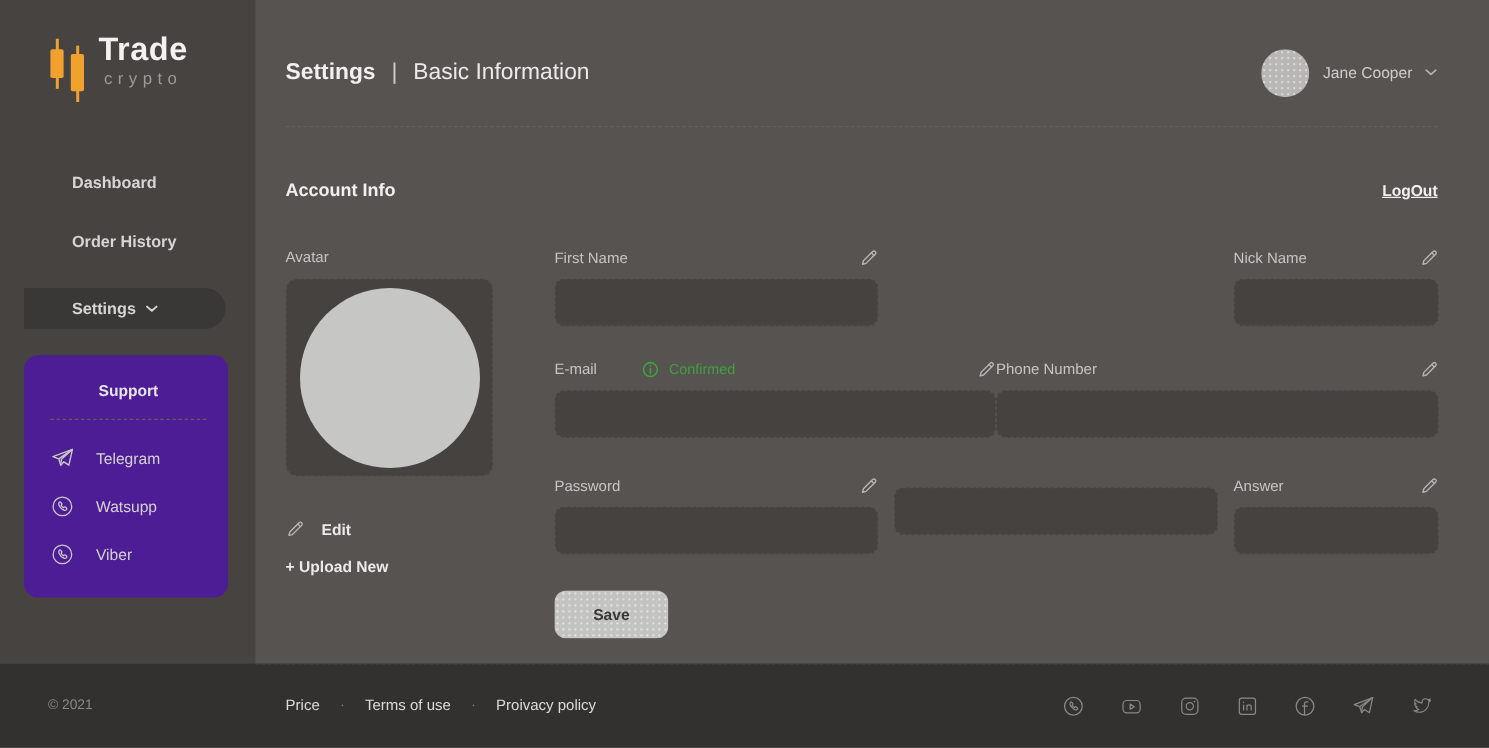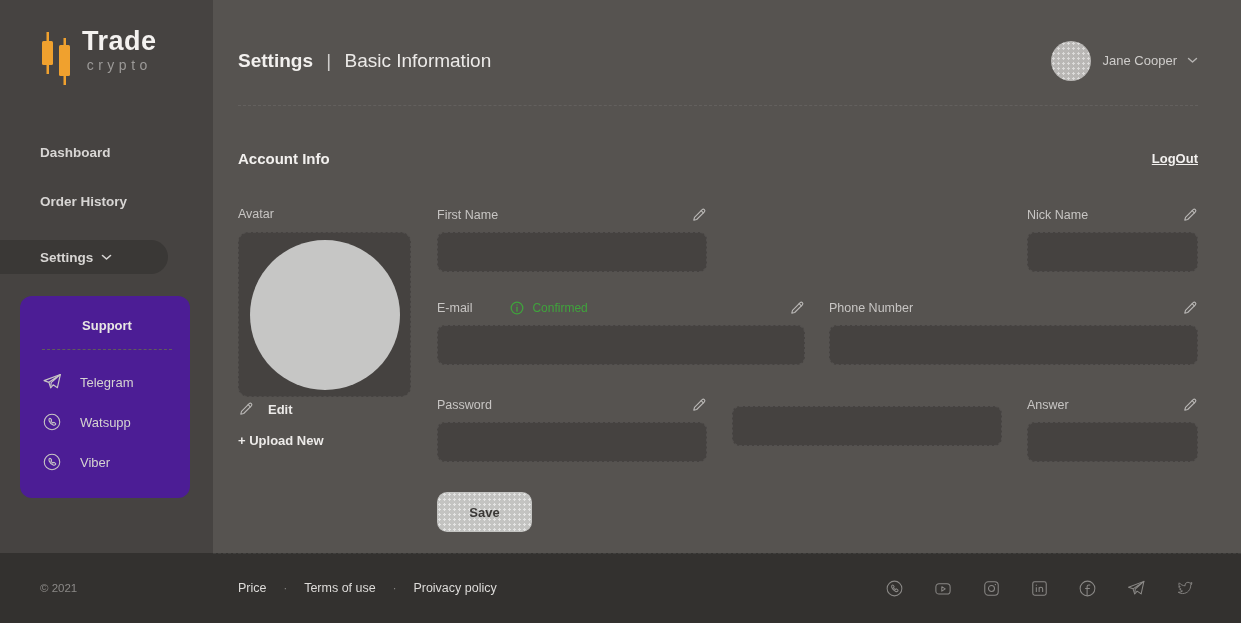--- a/index.html
+++ b/index.html
@@ -10,21 +10,21 @@
   .body-row { flex:1; min-height:0; display:flex; }
 
   
   .sidebar { width:213px; background:#464341; flex-shrink:0; overflow:hidden; }
   .logo { display:flex; align-items:flex-start; margin:26px 0 0 40px; }
   .logo-candles { margin-top:6px; }
   .logo-text { margin-left:6px; display:flex; flex-direction:column; }
   .logo-title { color:#f4f2f0; font-size:27px; font-weight:bold; letter-spacing:.5px; line-height:30px; }
   .logo-sub { color:#9c9a98; font-size:14px; letter-spacing:4.5px; text-align:center; margin-top:1px; }
 
-  .nav { margin-top:56px; }
+  .nav { margin-top:56px;padding-left:20px; }
   .nav-item { height:20px; display:flex; align-items:center; padding-left:40px;
               color:#d8d6d4; font-size:13.5px; font-weight:bold; margin-bottom:29px; cursor:pointer; }
   .nav-item.pill { height:34px; width:168px; background:#3a3836; border-radius:0 17px 17px 0;
                    margin-bottom:22px; }
   .nav-chevron { margin-left:8px; display:inline-flex; }
 
   .support-card { width:170px; margin-left:20px; background:#4c1d95; border-radius:12px;
                   padding:22px 18px 6px 22px;text-align:center; }
   .support-title { color:#e8e6e4; font-size:13px; font-weight:bold; }
   .support-divider { border-top:1px dashed #5f5d5b; margin:16px 0 22px; }
@@ -45,28 +45,28 @@
   .user-avatar { width:40px; height:40px; border-radius:50%; background:#b9b7b5;
                  background-image:radial-gradient(circle, rgba(255,255,255,.5) 1px, transparent 1.3px);
                  background-size:5px 5px; }
   .user-name { color:#cfcdcb; font-size:13px; margin:0 10px 0 12px; }
   .user-chevron { display:inline-flex; color:#b5b3b1; }
 
   .section-head { margin-top:44px; display:flex; align-items:center; justify-content:space-between; }
   .section-title { color:#f2f0ee; font-size:15px; font-weight:bold; }
   .logout { color:#f2f0ee; font-size:13px; font-weight:bold; text-decoration:underline; cursor:pointer; }
 
-  .content { display:flex; margin-top:40px; }
+  .content { display:flex; margin-top:40px;gap:25px; }
   .avatar-col { width:173px; flex-shrink:0; margin-right:26px; }
   .avatar-label { color:#c7c5c3; font-size:12.5px; height:16px; }
   .avatar-box { margin-top:9px; width:173px; height:165px; background:#454240; border-radius:10px;
                 display:flex; align-items:center; justify-content:center;
                 border:1px dashed rgba(255,255,255,.07); }
   .avatar-circle { width:150px; height:150px; border-radius:50%; background:#c6c6c5; }
-  .avatar-edit { display:flex; align-items:center; margin-top:4px; color:#eceae8; cursor:pointer; }
+  .avatar-edit { display:flex; align-items:center; margin-top:36px; color:#eceae8; cursor:pointer; }
   .avatar-edit .e-label { font-size:13px; font-weight:bold; margin-left:14px; }
   .avatar-upload { margin-top:16px; color:#eceae8; font-size:13px; font-weight:bold; cursor:pointer; }
 
   .form-col { width:761px; }
   .f-row { display:flex; justify-content:space-between; }
   .f-row.mb1 { margin-bottom:28px; }
   .f-row.mb2 { margin-bottom:32px; }
   .field { display:flex; flex-direction:column; }
   .w270 { width:270px; } .w171 { width:171px; } .w368 { width:368px; } .w369 { width:369px; }
   .field-top { height:16px; display:flex; align-items:center; justify-content:space-between; }

